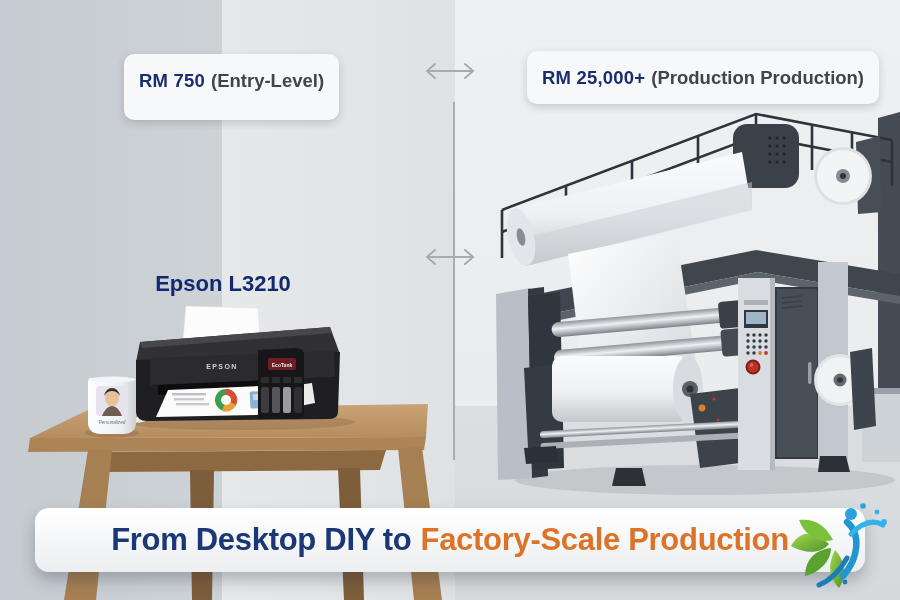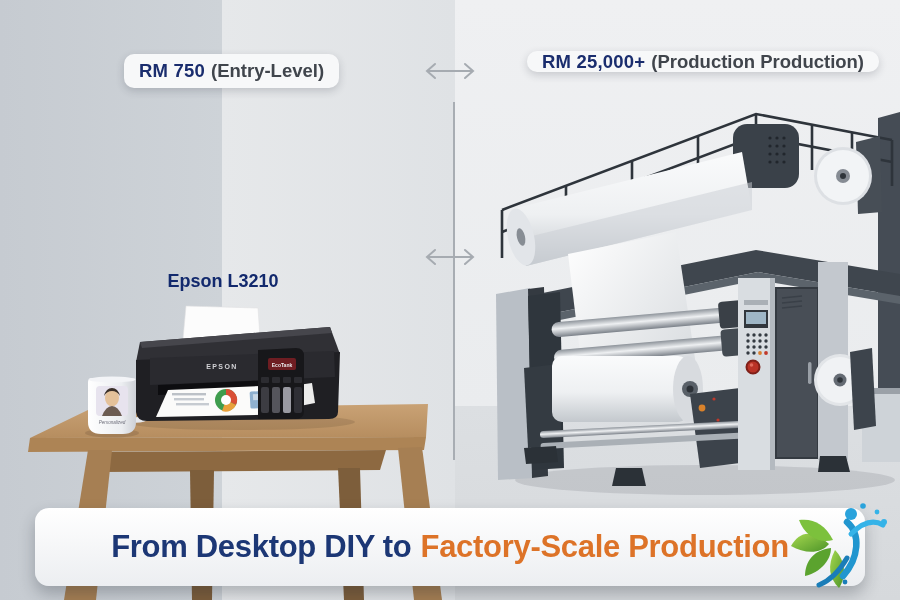--- a/index.html
+++ b/index.html
@@ -14,33 +14,33 @@
   .wall-mid{position:absolute;left:222px;top:0;width:233px;height:600px;
     background:linear-gradient(90deg,#e6e8ea 0%,#dfe2e5 100%);}
   .wall-right{position:absolute;left:455px;top:0;width:445px;height:406px;
     background:linear-gradient(180deg,#eff0f2 0%,#eaecee 100%);}
   .floor-right{position:absolute;left:455px;top:406px;width:445px;height:194px;
     background:linear-gradient(180deg,#dcdfe2 0%,#d6d9dc 100%);}
   .divider{position:absolute;left:453px;top:102px;width:2px;height:358px;
     background:#9aa0a6;opacity:.8;}
   .arrow-svg{position:absolute;}
   
-  .pill{position:absolute;display:flex;align-items:center;gap:6px;
-    background:#f7f8f9;border-radius:10px;padding:0 15px;height:34px;
+  .pill{position:absolute;display:flex;gap:6px;
+    background:#f7f8f9;border-radius:10px;padding:16px 15px;height:34px;
     box-shadow:0 3px 8px rgba(40,45,60,.20);font-size:18.5px;white-space:nowrap;}
   .pill .price{color:#1a2d6e;font-weight:700;letter-spacing:.2px;}
   .pill .tier{color:#40454c;font-weight:700;}
   .pill-left{left:124px;top:54px;}
   .pill-right{left:527px;top:51px;height:21px;}
   
   .product-label{position:absolute;left:62px;top:271px;width:322px;
-    text-align:center;font-size:18px;font-weight:700;color:#12296d;}
+    text-align:center;font-size:22px;font-weight:700;color:#12296d;}
   .scene-svg{position:absolute;}
   
-  .banner{position:absolute;left:35px;top:508px;width:830px;height:78px;
+  .banner{position:absolute;left:35px;top:508px;width:830px;height:64px;
     background:linear-gradient(180deg,#ffffff 0%,#eceef1 100%);
     border-radius:14px;box-shadow:0 8px 16px rgba(30,35,45,.28);
     display:flex;align-items:center;justify-content:center;}
   .banner-text{font-size:31px;font-weight:700;letter-spacing:-.3px;white-space:nowrap;}
   .banner-text .navy{color:#1c3775;}
   .banner-text .orange{color:#dd7328;margin-left:9px;}
   .brand-logo{position:absolute;right:-22px;top:-16px;}
 </style>
 </head>
 <body>

